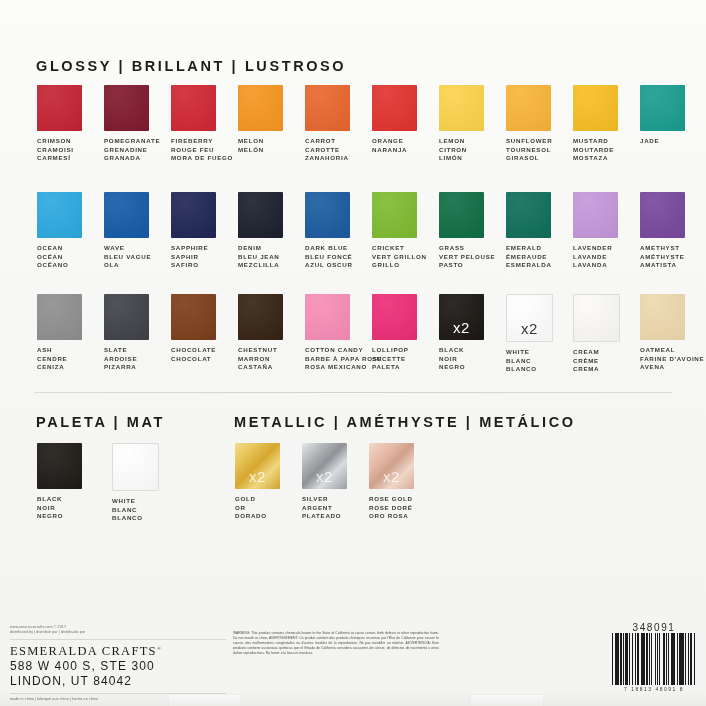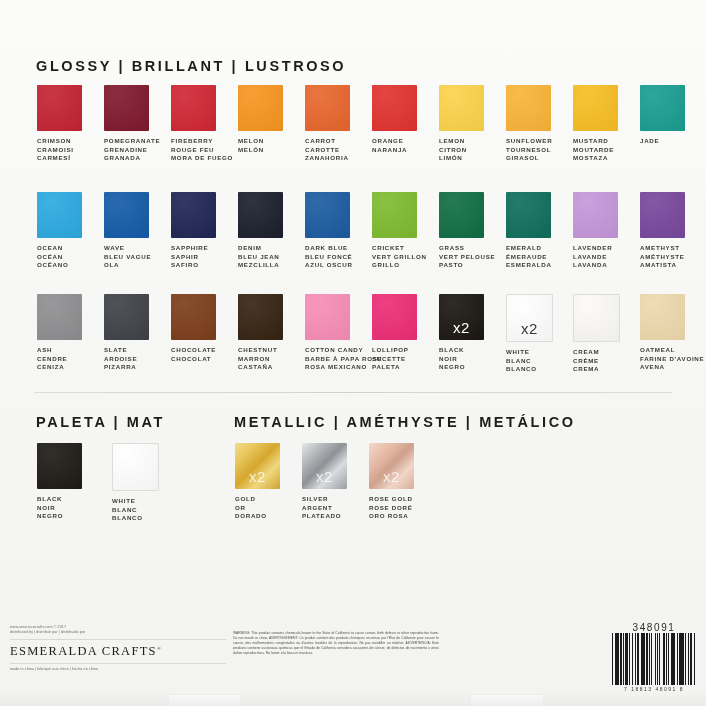--- a/index.html
+++ b/index.html
@@ -429,20 +429,22 @@
           <div>ORO ROSA</div>
         </div>
       </div>
     </div>
 
   <div style="position:absolute;left:10px;top:625px;width:216px;">
     <div class="micro">www.americancrafts.com © 2017</div>
     <div class="micro">distributed by | distribué par | distribuido por</div>
     <div class="rule-thin" style="margin:3px 0 4px 0;"></div>
     <div class="brand"><span>ESMERALDA CRAFTS</span><sup>®</sup></div>
+    <div class="addr">588 W 400 S, STE 300</div>
+    <div class="addr">LINDON, UT 84042</div>
     <div class="rule-thin" style="margin:4px 0 3px 0;"></div>
     <div class="micro">made in china | fabriqué aux chine | hecho en china</div>
   </div>
 
   <div class="warn" style="position:absolute;left:233px;top:631px;width:206px;">WARNING: This product contains chemicals known to the State of California to cause cancer, birth defects or other reproductive harm. Do not mouth or chew. AVERTISSEMENT: Ce produit contient des produits chimiques reconnus par l'État de Californie pour causer le cancer, des malformations congénitales ou d'autres troubles de la reproduction. Ne pas mordiller ou mâcher. ADVERTENCIA: Este producto contiene sustancias químicas que el Estado de California considera causantes de cáncer, de defectos de nacimiento u otros daños reproductivos. No lamer o la boca ni masticar.</div>
 
   <div style="position:absolute;left:612px;top:622px;width:84px;">
     <div class="bc-num">348091</div>
     <div class="bc-bars" id="barcode-bars">
         <i style="width: 1px; background: rgb(27, 27, 27);"></i>

